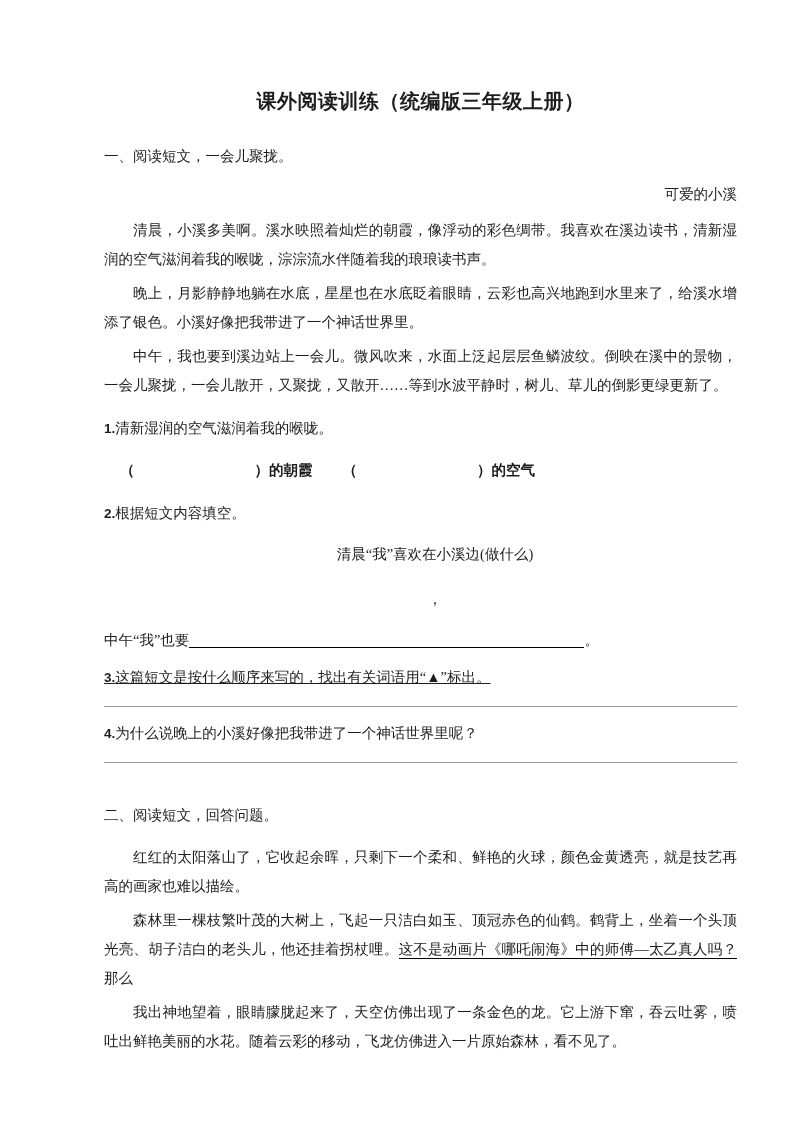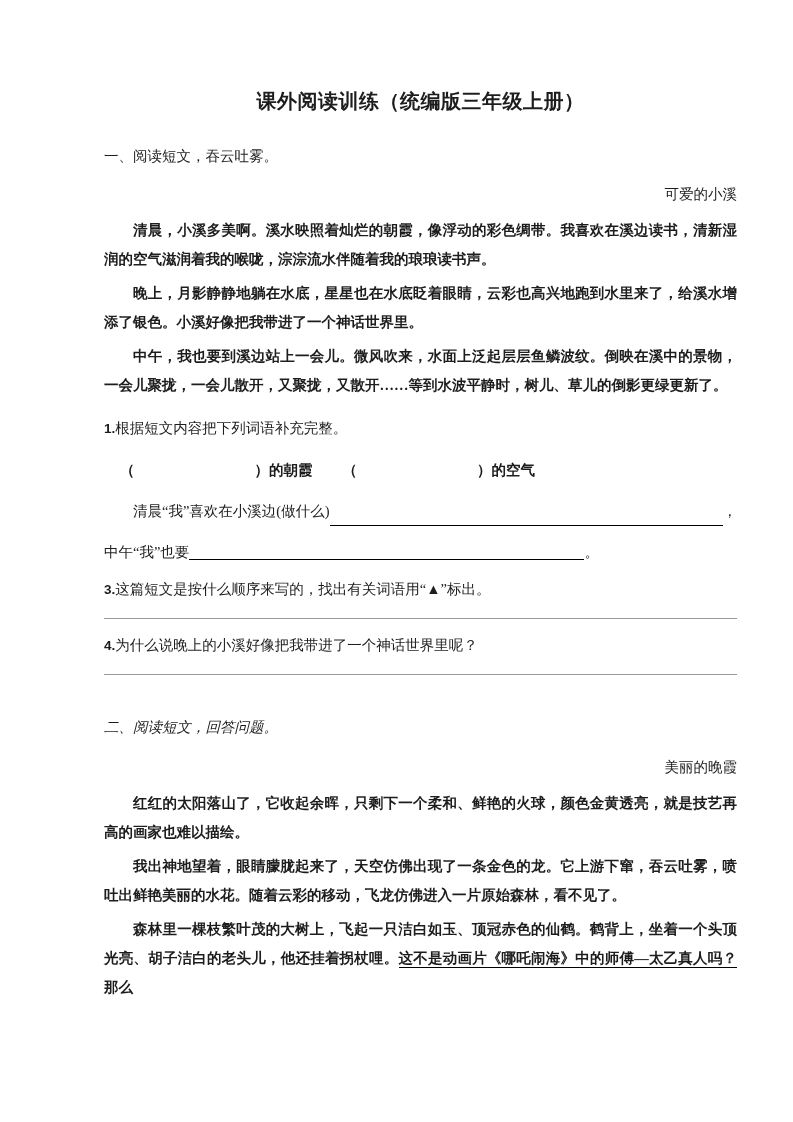--- a/index.html
+++ b/index.html
@@ -35,21 +35,20 @@
   .passage-title {
     margin: 0 0 10px 0;
     text-align: right;
     line-height: 24px;
   }
   p.para {
     margin: 0 0 5px 0;
     line-height: 29px;
     text-indent: 2em;
     text-align: justify;
-    font-weight: bold;
   }
   .question {
     margin: 14px 0 0 0;
     line-height: 29px;
   }
   .qnum {
     font-weight: 700;
     font-family: "Liberation Sans", sans-serif;
     font-size: 13.5px;
   }
@@ -69,93 +68,96 @@
     width: 30px;
   }
   .q2-line {
     margin: 12px 0 0 0;
     line-height: 29px;
   }
   .q2-line.flexline {
     display: flex;
     align-items: center;
     padding-left: 29px;
+    flex-direction: column;
   }
   .q2-line .prefix { white-space: nowrap; }
   .blank {
     display: inline-block;
     border-bottom: 1px solid #000000;
     height: 15px;
     vertical-align: -3px;
   }
   .blank.grow { flex: 1 1 auto; height: 15px; align-self: flex-end; }
   .blank.w2 { width: 395px; }
   .answer-line {
     border: none;
     border-top: 1px solid #999999;
     height: 0;
     margin: 14px 0 0 0;
   }
   .section-2 { margin-top: 40px; }
-  .sec-heading.sec2 { margin-bottom: 16px; font-style: italic; }
+  .sec-heading.sec2 { margin-bottom: 16px; }
   .uline {
     border-bottom: 1px solid #000000;
     padding-bottom: 1px;
   }
 </style>
 </head>
 <body>
 
 <div class="page">
 
   <h1 class="doc-title">课外阅读训练（统编版三年级上册）</h1>
 
   <div>
-    <div class="sec-heading">一、阅读短文，吞云吐雾。</div>
+    <div class="sec-heading">一、阅读短文，一会儿聚拢。</div>
 
     <div class="passage-title">可爱的小溪</div>
 
     <p class="para">清晨，小溪多美啊。溪水映照着灿烂的朝霞，像浮动的彩色绸带。我喜欢在溪边读书，清新湿润的空气滋润着我的喉咙，淙淙流水伴随着我的琅琅读书声。</p>
     <p class="para">晚上，月影静静地躺在水底，星星也在水底眨着眼睛，云彩也高兴地跑到水里来了，给溪水增添了银色。小溪好像把我带进了一个神话世界里。</p>
     <p class="para">中午，我也要到溪边站上一会儿。微风吹来，水面上泛起层层鱼鳞波纹。倒映在溪中的景物，一会儿聚拢，一会儿散开，又聚拢，又散开……等到水波平静时，树儿、草儿的倒影更绿更新了。</p>
 
     <div class="question">
-      <span class="qnum">1.</span><span>根据短文内容把下列词语补充完整。</span>
+      <span class="qnum">1.</span><span>清新湿润的空气滋润着我的喉咙。</span>
     </div>
 
     <div class="fill-row">
       <span>（</span><span class="paren-gap"></span><span>）的朝霞</span><span class="fill-sep"></span><span>（</span><span class="paren-gap"></span><span>）的空气</span>
     </div>
 
+    <div class="question">
+      <span class="qnum">2.</span><span>根据短文内容填空。</span>
+    </div>
 
     <div class="q2-line flexline">
       <span class="prefix">清晨“我”喜欢在小溪边(做什么)</span>
         <span class="blank grow"></span>
         <span>，</span>
     </div>
 
     <div class="q2-line">
       <span class="prefix">中午“我”也要</span><span class="blank w2"></span><span>。</span>
     </div>
 
-    <div class="question" style="margin-top:8px;">
+    <div class="question" style="margin-top:8px;text-decoration:underline;">
       <span class="qnum">3.</span><span>这篇短文是按什么顺序来写的，找出有关词语用“▲”标出。</span>
     </div>
     <div class="answer-line"></div>
 
     <div class="question" style="margin-top:12px;">
       <span class="qnum">4.</span><span>为什么说晚上的小溪好像把我带进了一个神话世界里呢？</span>
     </div>
     <div class="answer-line"></div>
   </div>
 
   <div class="section-2">
     <div class="sec-heading sec2">二、阅读短文，回答问题。</div>
 
-    <div class="passage-title">美丽的晚霞</div>
 
     <p class="para">红红的太阳落山了，它收起余晖，只剩下一个柔和、鲜艳的火球，颜色金黄透亮，就是技艺再高的画家也难以描绘。</p>
+    <p class="para"><span>森林里一棵枝繁叶茂的大树上，飞起一只洁白如玉、顶冠赤色的仙鹤。鹤背上，坐着一个头顶光亮、胡子洁白的老头儿，他还挂着拐杖哩。</span><span class="uline">这不是动画片《哪吒闹海》中的师傅—太乙真人吗？</span><span>那么</span></p>
+
     <p class="para">我出神地望着，眼睛朦胧起来了，天空仿佛出现了一条金色的龙。它上游下窜，吞云吐雾，喷吐出鲜艳美丽的水花。随着云彩的移动，飞龙仿佛进入一片原始森林，看不见了。</p>
-
-    <p class="para"><span>森林里一棵枝繁叶茂的大树上，飞起一只洁白如玉、顶冠赤色的仙鹤。鹤背上，坐着一个头顶光亮、胡子洁白的老头儿，他还挂着拐杖哩。</span><span class="uline">这不是动画片《哪吒闹海》中的师傅—太乙真人吗？</span><span>那么</span></p>
   </div>
 
 </div>
 
 </body></html>

